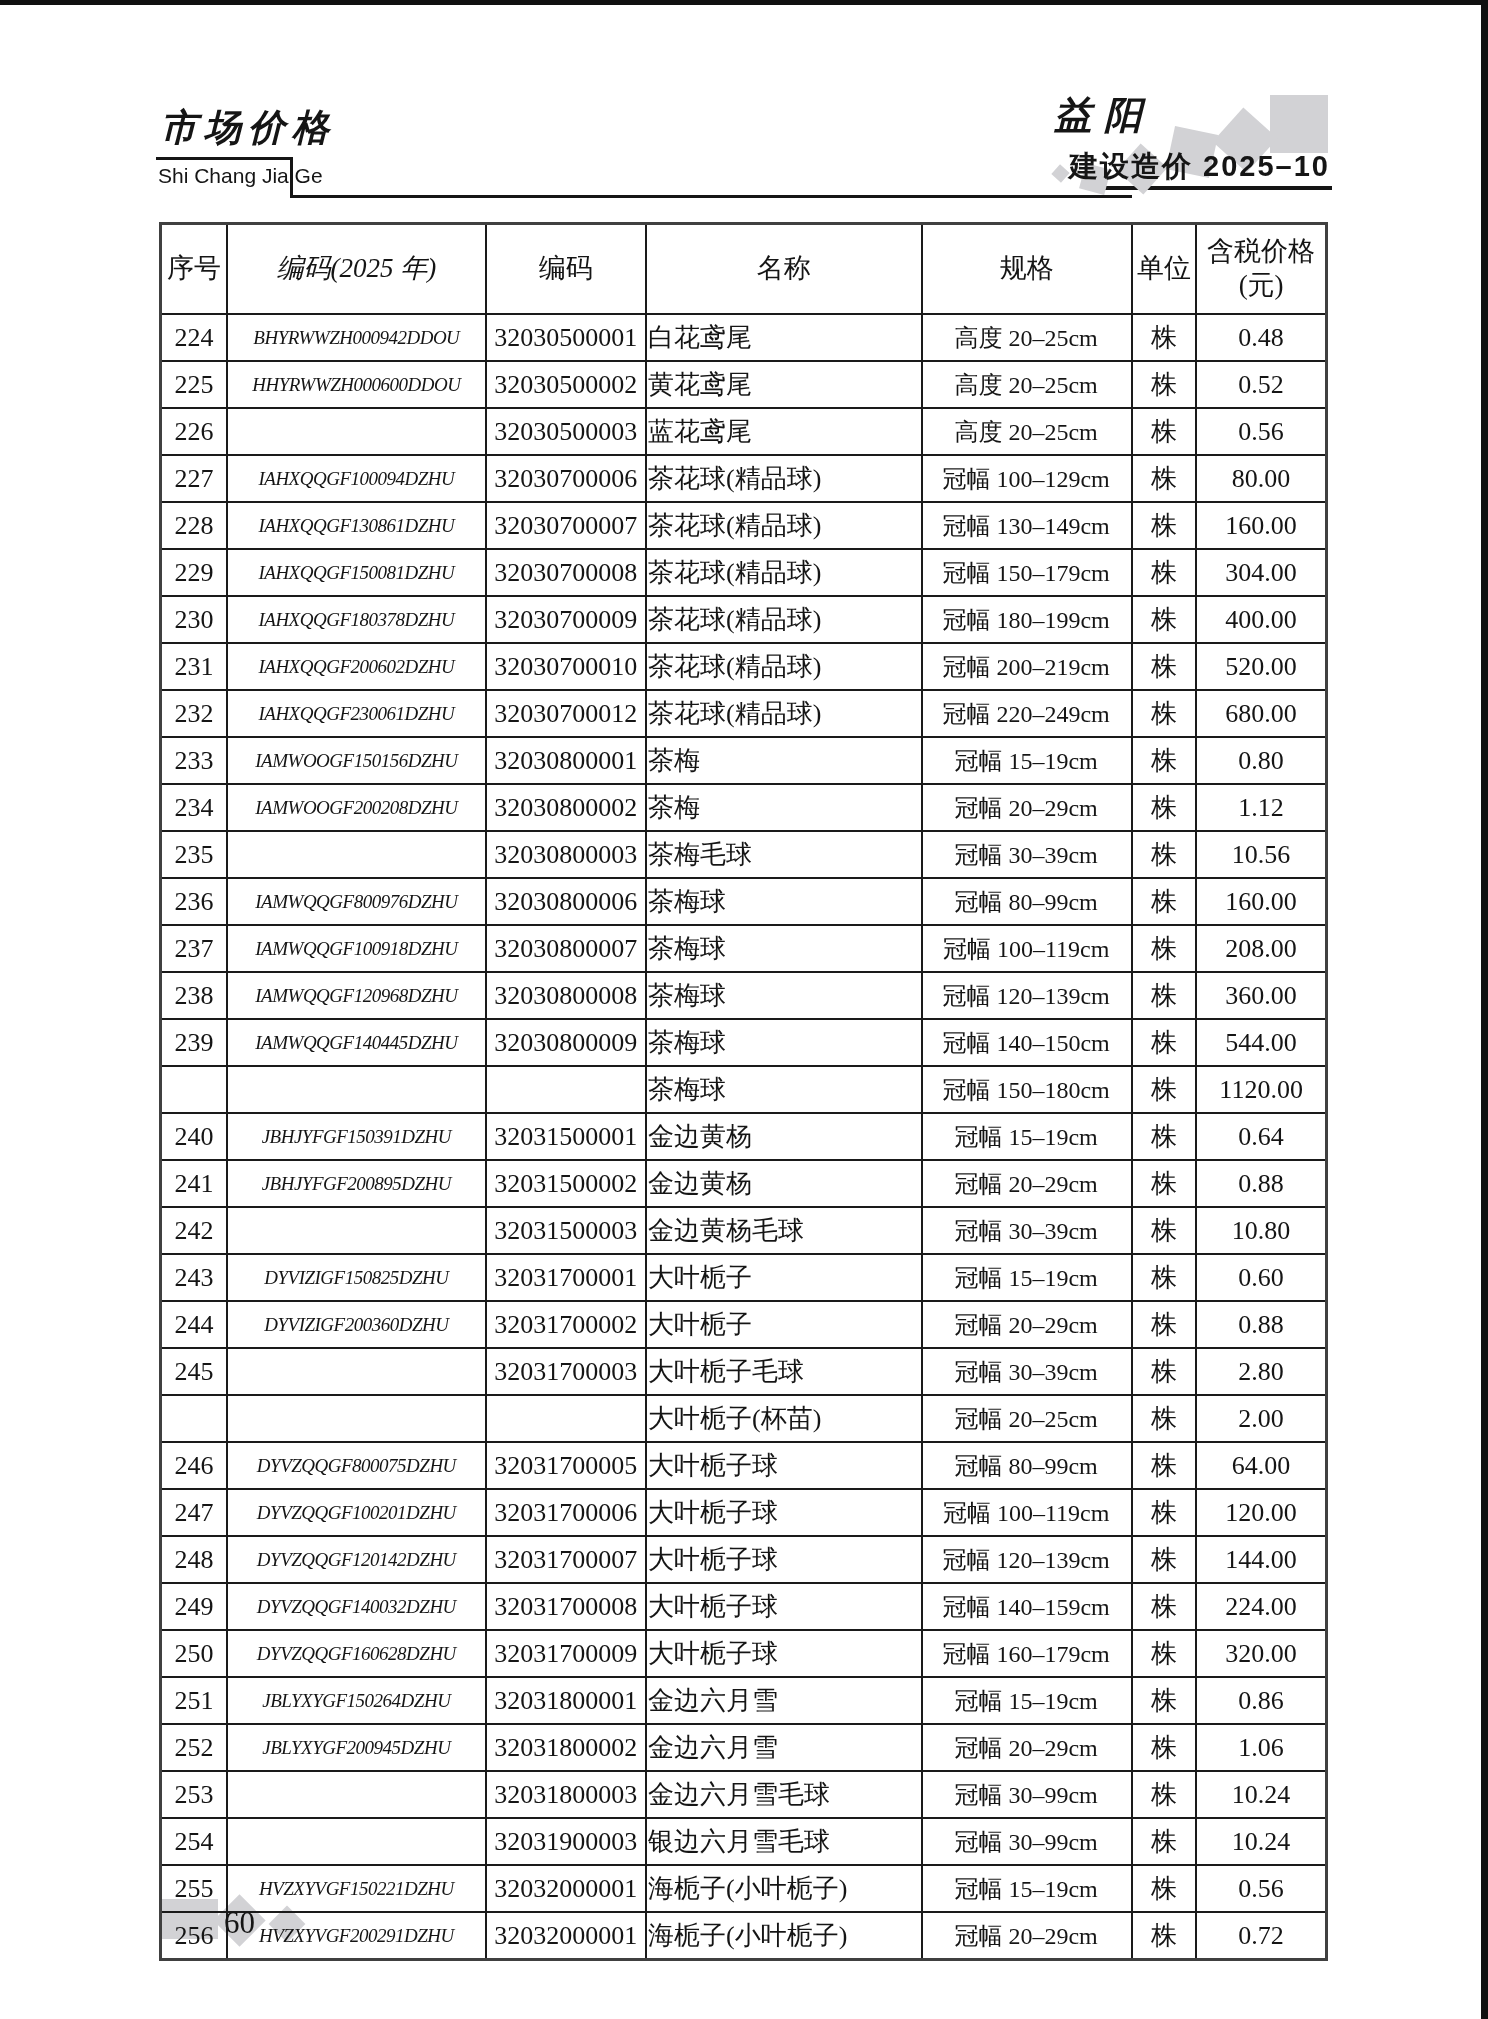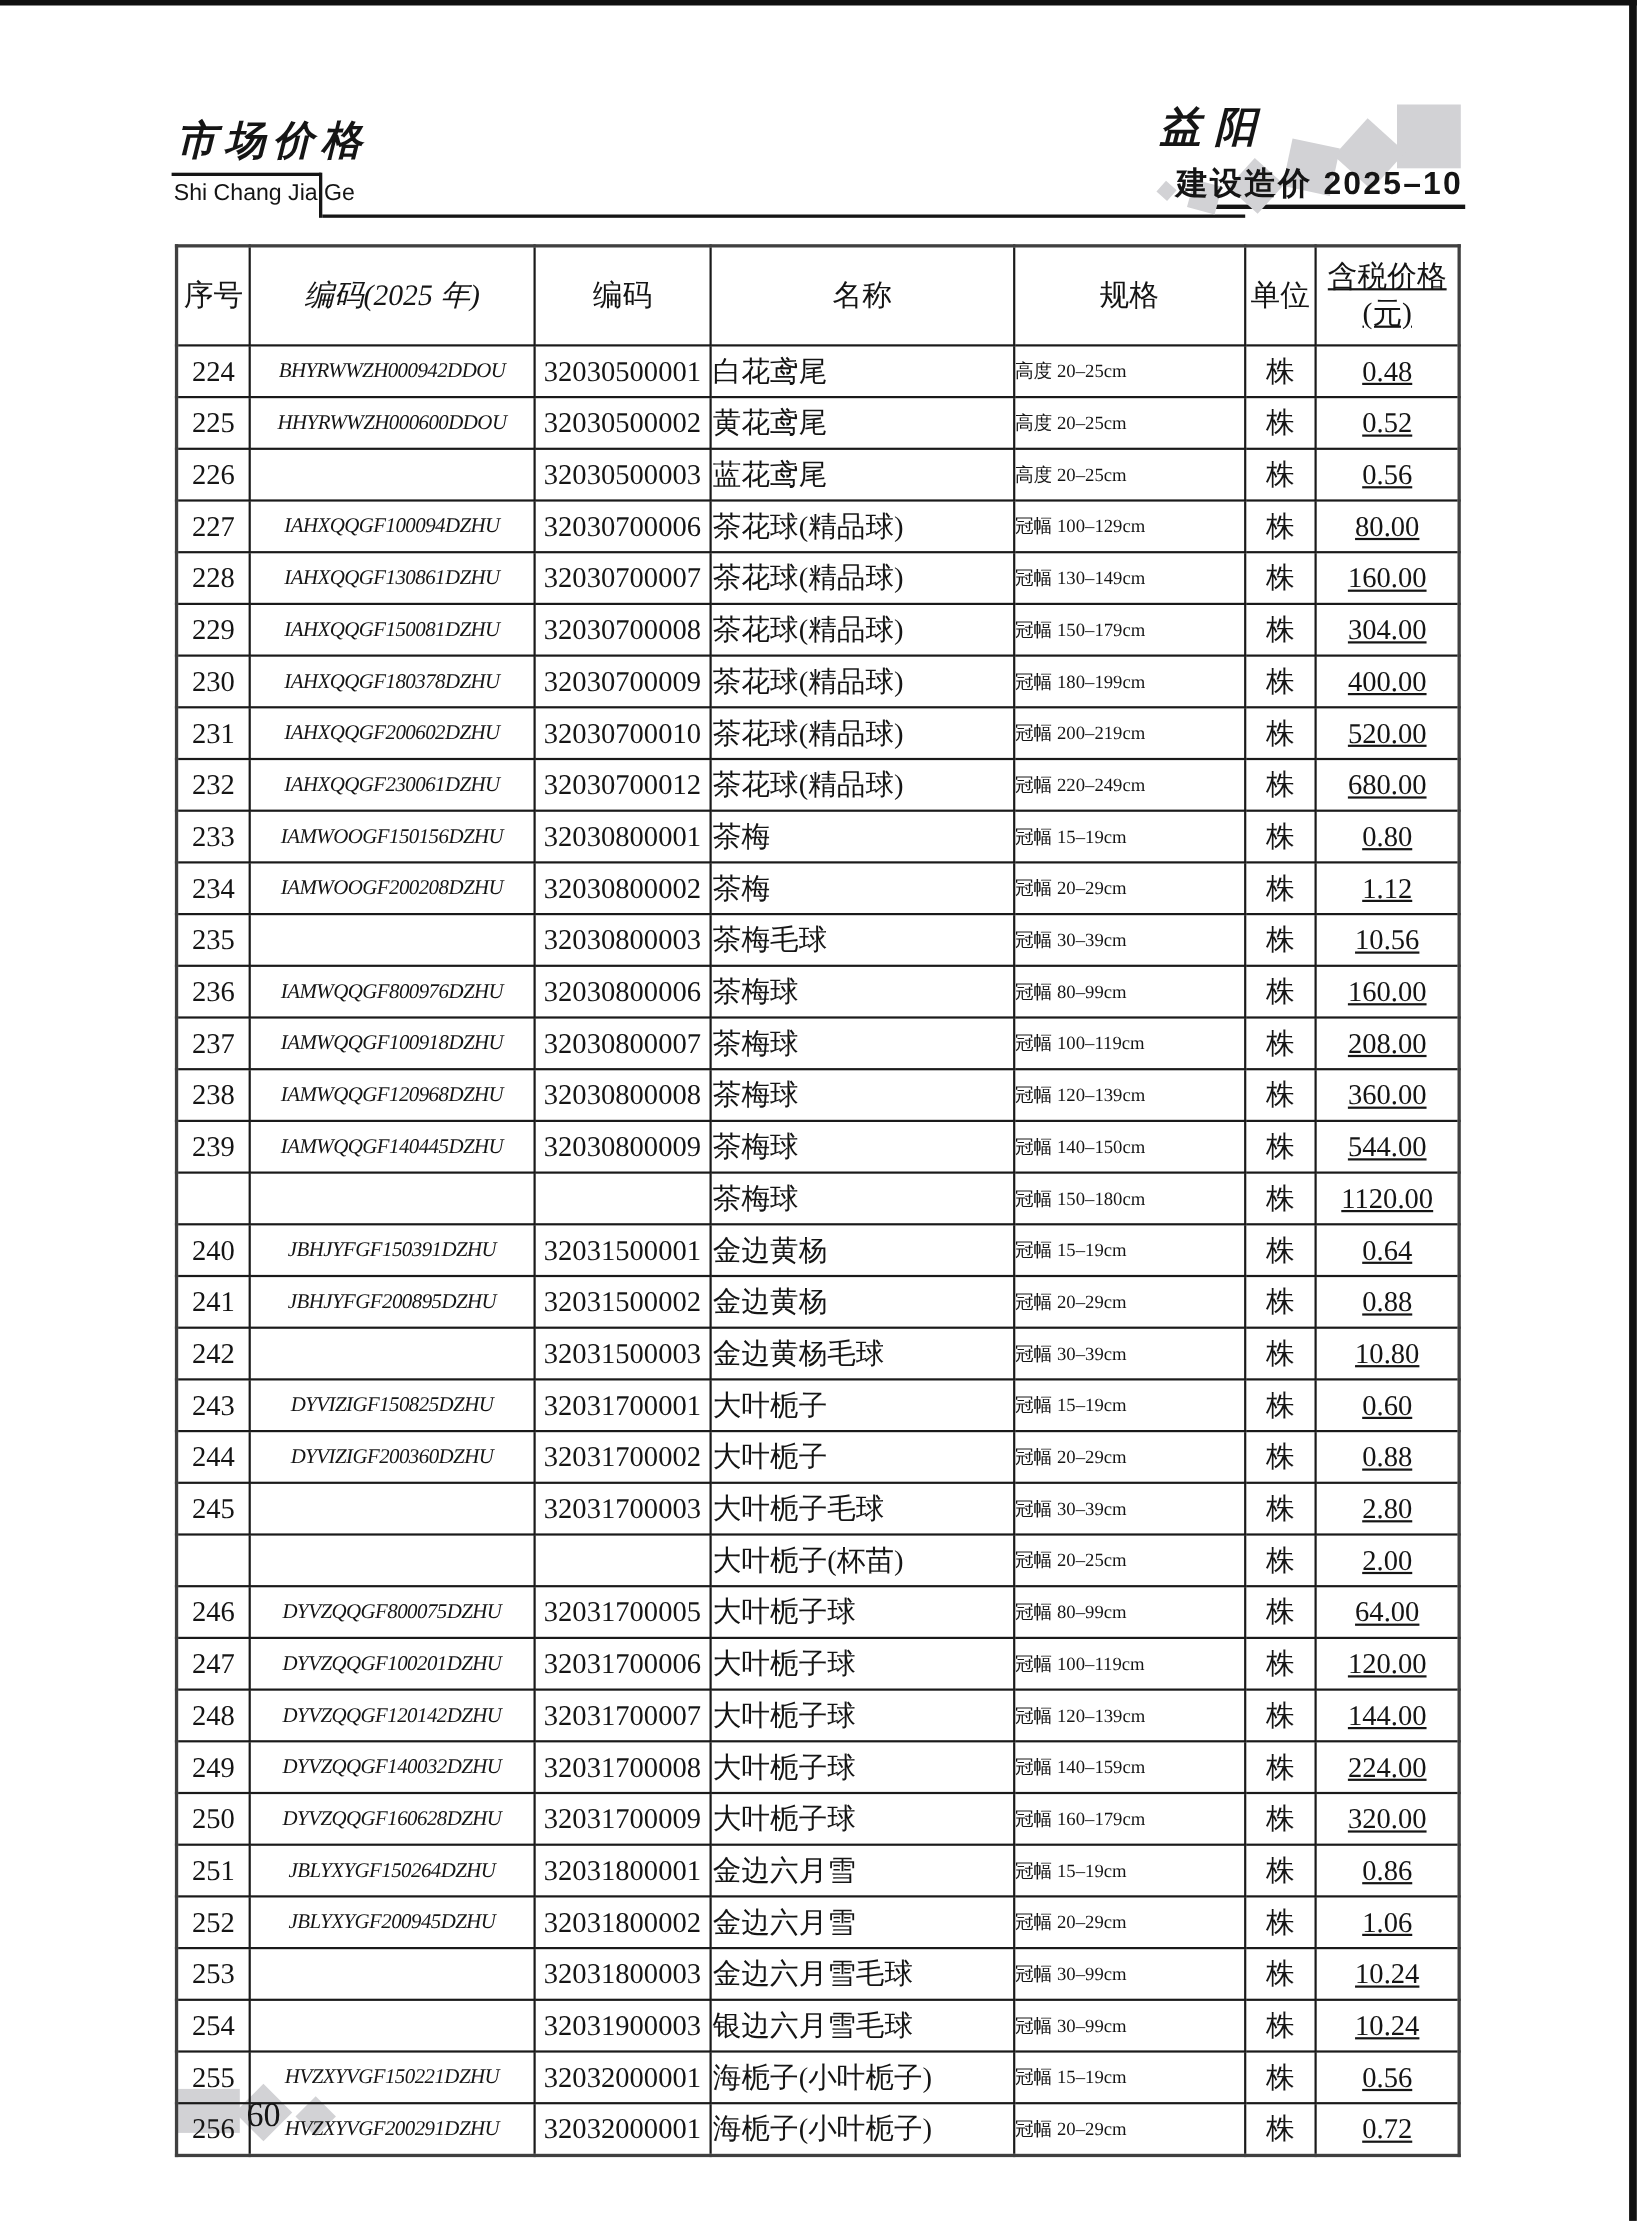--- a/index.html
+++ b/index.html
@@ -62,24 +62,24 @@
     height:86px; font-weight:normal; font-size:27px; text-align:center;
     white-space:pre-line; line-height:1.25;
   }
   .price-table td { height:43px; font-size:26px; text-align:center; }
   .col-seq      { width:66px;  }
   .col-code2025 { width:256px;font-style:italic; }
   .col-code     { width:159px; }
   .col-name     { width:273px; }
   .col-spec     { width:208px; }
   .col-unit     { width:64px;  }
-  .col-price    { width:129px;text-decoration:underline; }
+  .col-price    { width:129px; }
   td.col-code2025 { font-size:19px; letter-spacing:-0.5px; }
   td.col-name  { text-align:left; }
-  td.col-spec  { text-align:left; padding-left:0; font-size:17px; }
+  td.col-spec  { text-align:center; padding-left:0; font-size:24px; }
 
   
   .foot-rect    { position:absolute; left:160px; top:1899px; width:58px; height:40px; background:#d2d2d5; z-index:1; }
   .foot-diamond { position:absolute; left:221px; top:1902px; width:37px; height:37px; background:#d2d2d5; transform:rotate(45deg); z-index:1; }
   .foot-diamond-small { position:absolute; left:274px; top:1911px; width:26px; height:26px; background:#d2d2d5; transform:rotate(45deg); z-index:1; }
   .page-number {
     position:absolute; left:224px; top:1905px; z-index:2;
     font-family:"Liberation Serif", serif; font-size:31px;
   }
 </style>

